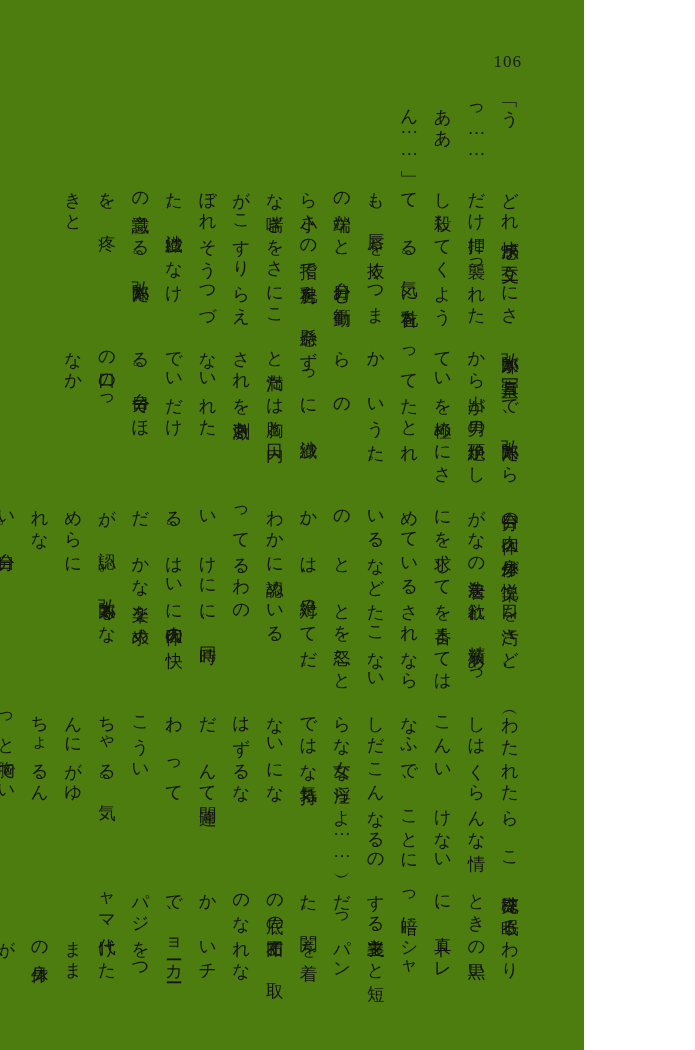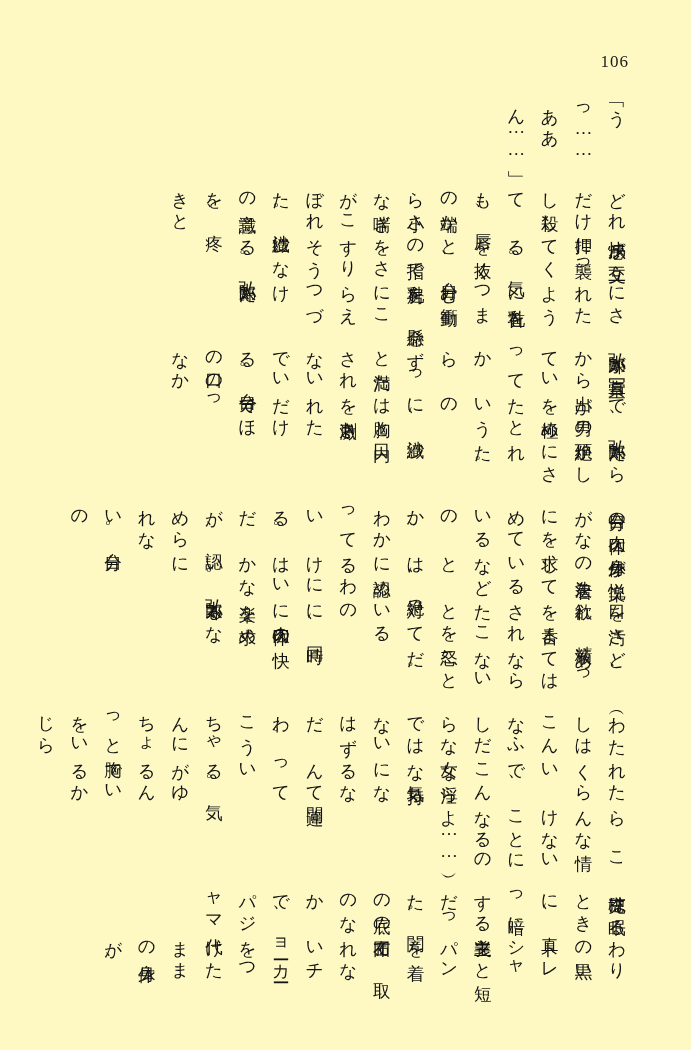--- a/index.html
+++ b/index.html
@@ -13,23 +13,23 @@
     font-family: "Liberation Serif", "DejaVu Serif", serif;
     color: #111111;
     position: relative;
     overflow: hidden;
   }
 
   .page {
     position: absolute;
     left: 0;
     top: 0;
-    width: 691px;
+    width: 584px;
     height: 1050px;
-    background: #fef9c3;
+    background: #4d7c0f;
   }
 
   .page-number {
     position: absolute;
     top: 52px;
     right: 62px;
     font-size: 17px;
     letter-spacing: 1px;
     color: #1a1a1a;
     font-family: "Liberation Serif", "DejaVu Serif", serif;

